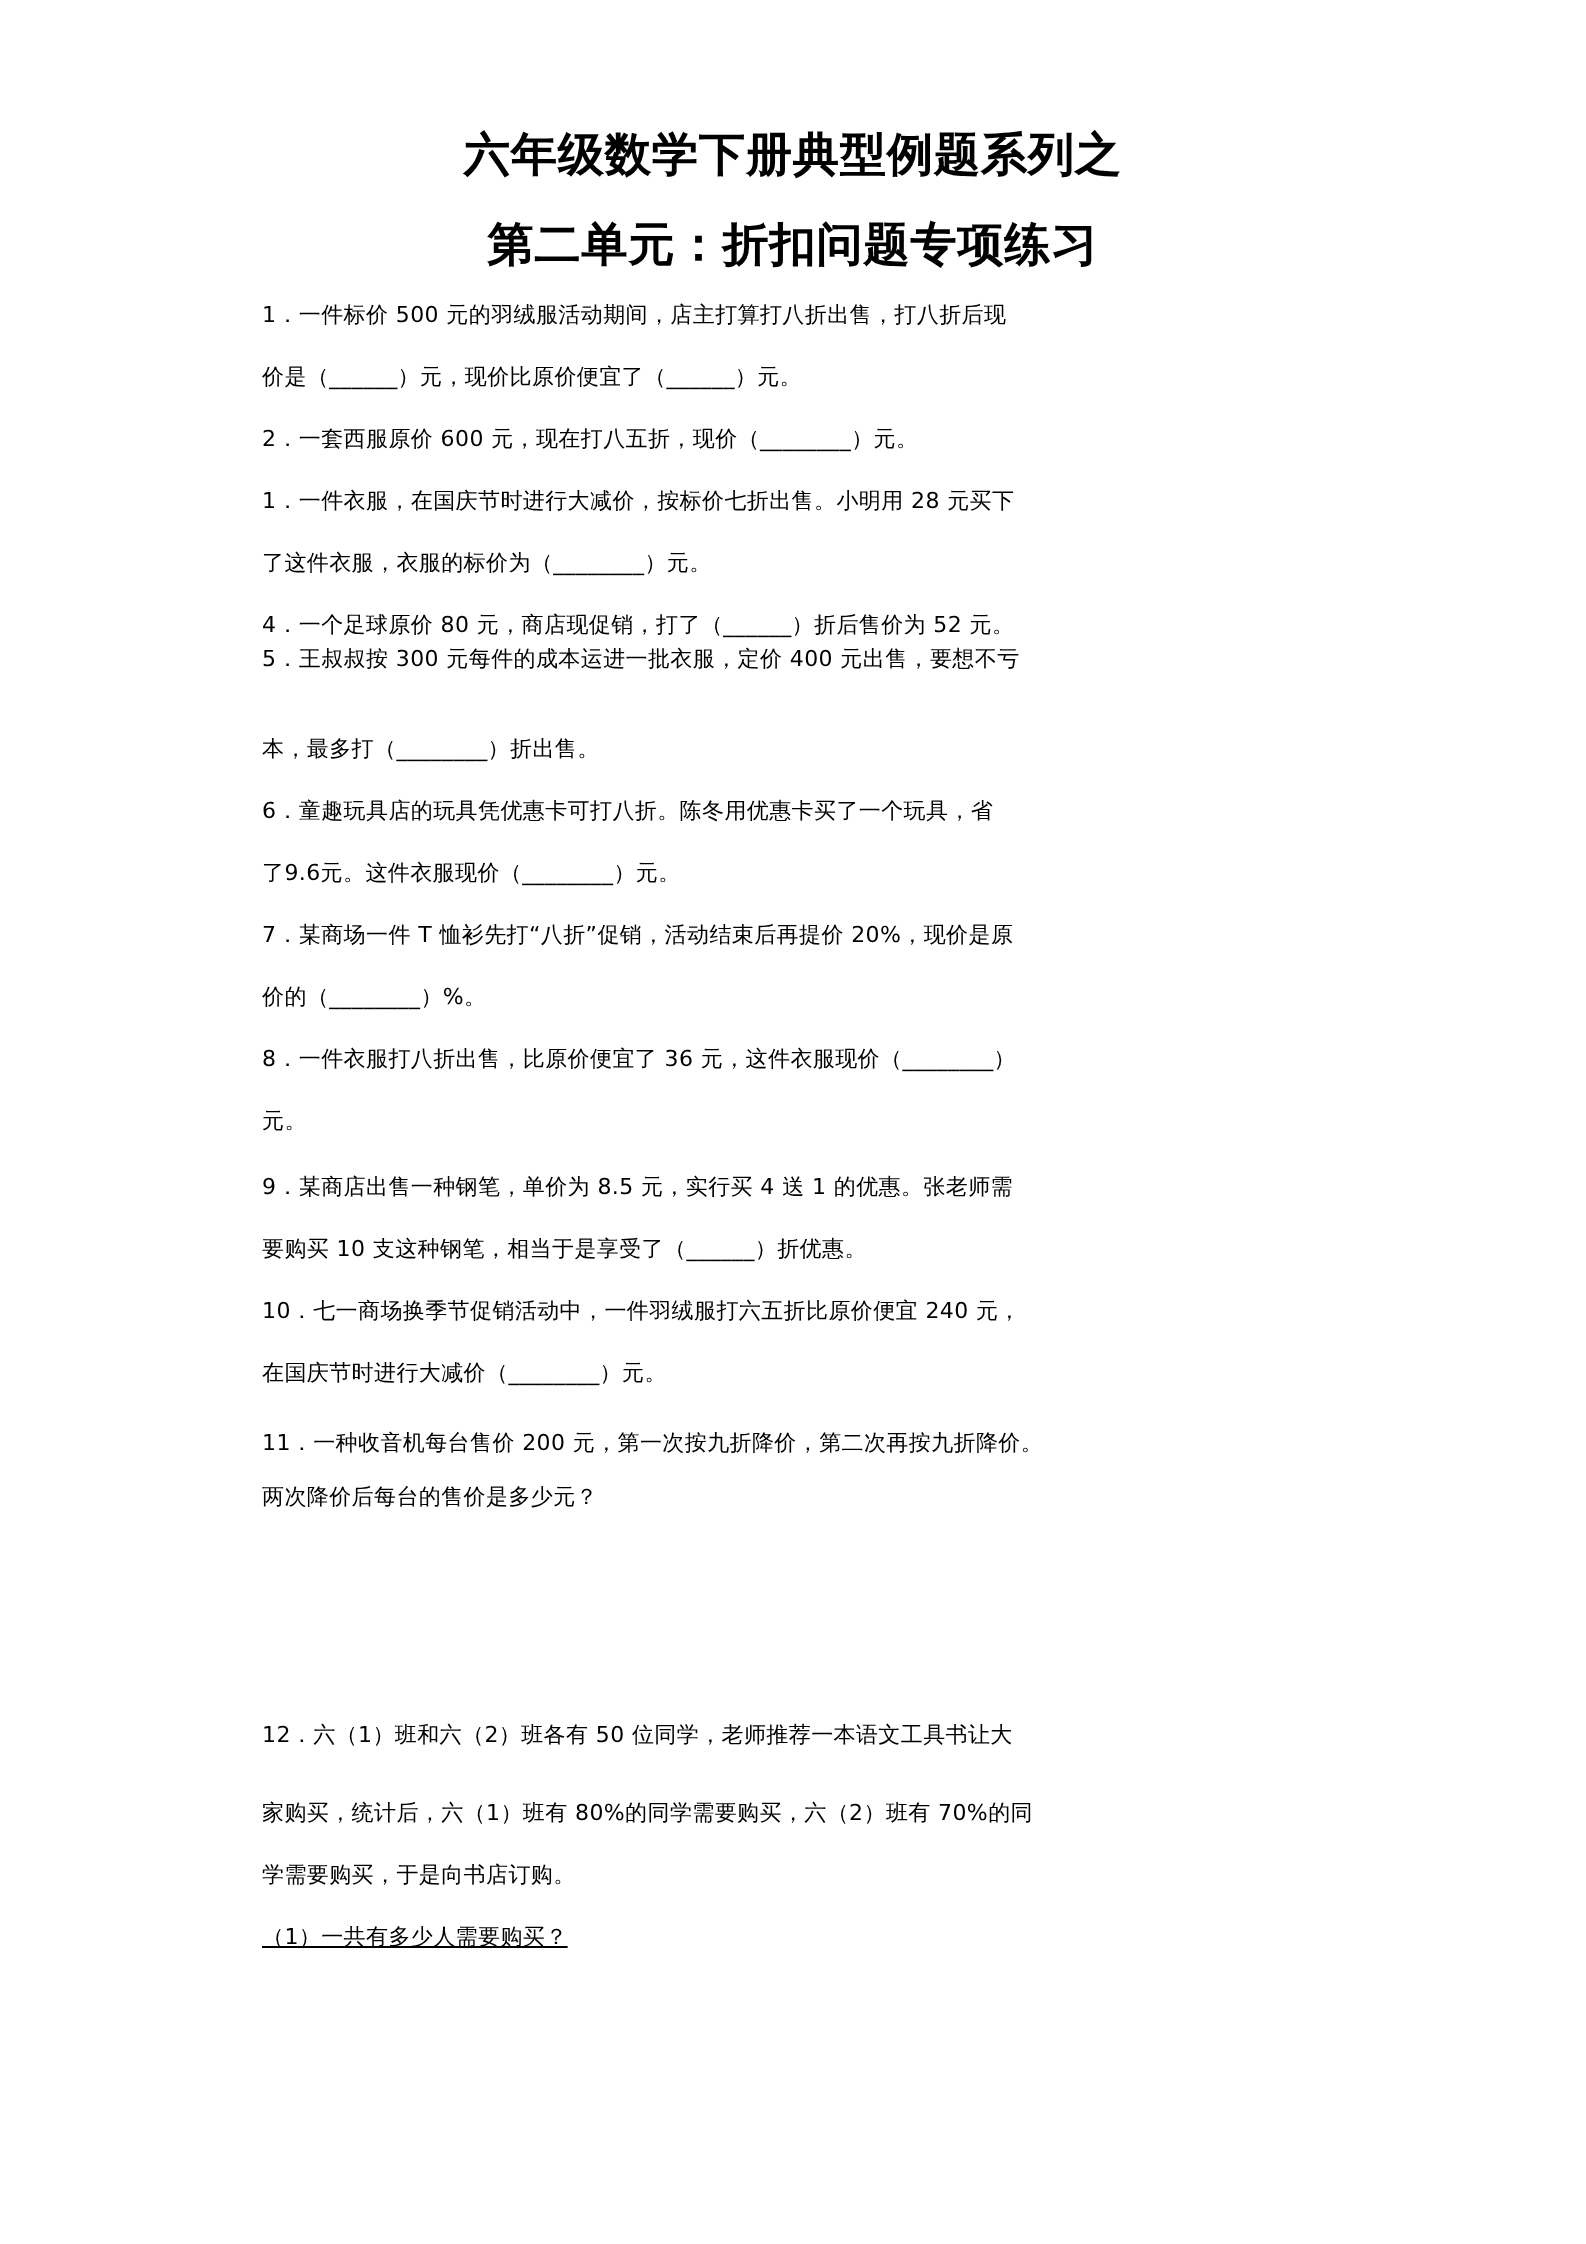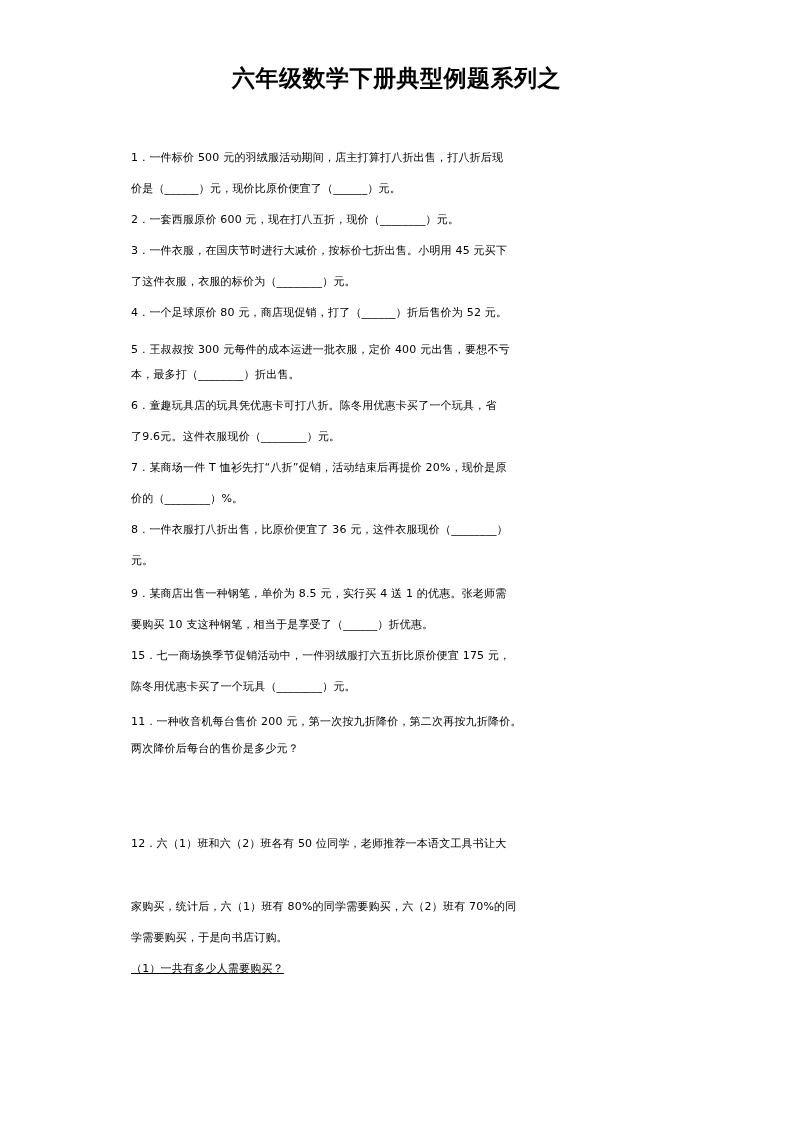--- a/index.html
+++ b/index.html
@@ -43,40 +43,41 @@
       white-space: nowrap;
       letter-spacing: 0.2px;
     }
     .line.indent-sub { left: 131px; text-decoration: underline; }
   </style>
 </head>
 <body>
 
 <div class="page">
   <div class="title title-1">六年级数学下册典型例题系列之</div>
+  <div class="title title-2">第二单元：折扣问题专项练习</div>
 
   <div id="lines-container">
     <div class="line" style="top:148px">1．一件标价 500 元的羽绒服活动期间，店主打算打八折出售，打八折后现</div>
     <div class="line" style="top:179px">价是（______）元，现价比原价便宜了（______）元。</div>
     <div class="line" style="top:210px">2．一套西服原价 600 元，现在打八五折，现价（________）元。</div>
-    <div class="line" style="top:241px">3．一件衣服，在国庆节时进行大减价，按标价七折出售。小明用 45 元买下</div>
+    <div class="line" style="top:241px">1．一件衣服，在国庆节时进行大减价，按标价七折出售。小明用 28 元买下</div>
     <div class="line" style="top:272px">了这件衣服，衣服的标价为（________）元。</div>
     <div class="line" style="top:303px">4．一个足球原价 80 元，商店现促销，打了（______）折后售价为 52 元。</div>
-    <div class="line" style="top:340px">5．王叔叔按 300 元每件的成本运进一批衣服，定价 400 元出售，要想不亏</div>
+    <div class="line" style="top:320px">5．王叔叔按 300 元每件的成本运进一批衣服，定价 400 元出售，要想不亏</div>
     <div class="line" style="top:365px">本，最多打（________）折出售。</div>
     <div class="line" style="top:396px">6．童趣玩具店的玩具凭优惠卡可打八折。陈冬用优惠卡买了一个玩具，省</div>
     <div class="line" style="top:427px">了9.6元。这件衣服现价（________）元。</div>
     <div class="line" style="top:458px">7．某商场一件 T 恤衫先打“八折”促销，活动结束后再提价 20%，现价是原</div>
     <div class="line" style="top:489px">价的（________）%。</div>
     <div class="line" style="top:520px">8．一件衣服打八折出售，比原价便宜了 36 元，这件衣服现价（________）</div>
     <div class="line" style="top:551px">元。</div>
     <div class="line" style="top:584px">9．某商店出售一种钢笔，单价为 8.5 元，实行买 4 送 1 的优惠。张老师需</div>
     <div class="line" style="top:615px">要购买 10 支这种钢笔，相当于是享受了（______）折优惠。</div>
-    <div class="line" style="top:646px">15．七一商场换季节促销活动中，一件羽绒服打六五折比原价便宜 175 元，</div>
-    <div class="line" style="top:677px">陈冬用优惠卡买了一个玩具（________）元。</div>
+    <div class="line" style="top:646px">10．七一商场换季节促销活动中，一件羽绒服打六五折比原价便宜 240 元，</div>
+    <div class="line" style="top:677px">在国庆节时进行大减价（________）元。</div>
     <div class="line" style="top:712px">11．一种收音机每台售价 200 元，第一次按九折降价，第二次再按九折降价。</div>
     <div class="line" style="top:739px">两次降价后每台的售价是多少元？</div>
-    <div class="line" style="top:834px">12．六（1）班和六（2）班各有 50 位同学，老师推荐一本语文工具书让大</div>
+    <div class="line" style="top:858px">12．六（1）班和六（2）班各有 50 位同学，老师推荐一本语文工具书让大</div>
     <div class="line" style="top:897px">家购买，统计后，六（1）班有 80%的同学需要购买，六（2）班有 70%的同</div>
     <div class="line" style="top:928px">学需要购买，于是向书店订购。</div>
     <div class="line indent-sub" style="top:959px">（1）一共有多少人需要购买？</div>
   </div>
 </div>
 
 </body></html>

